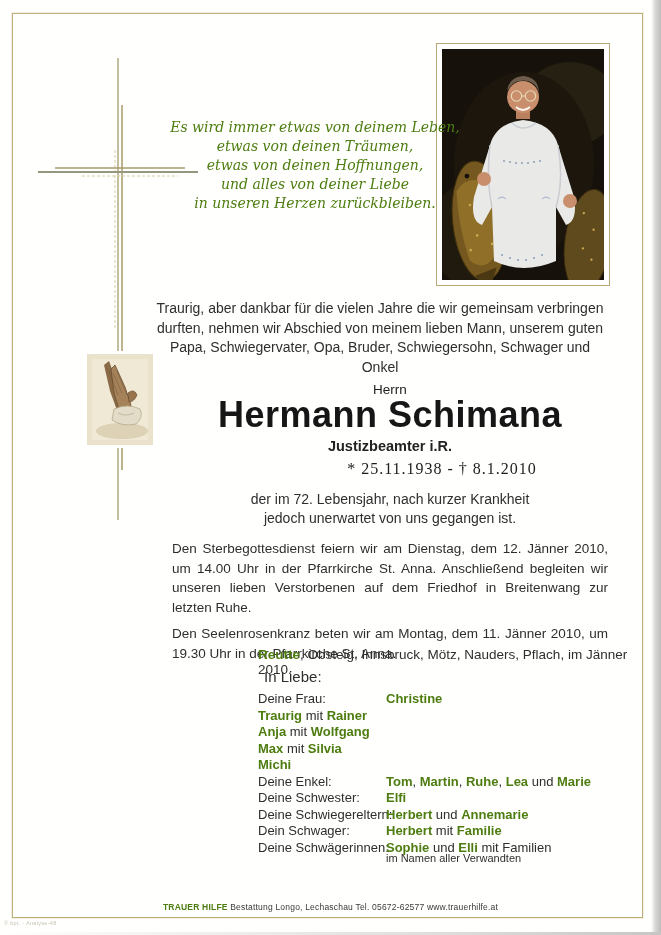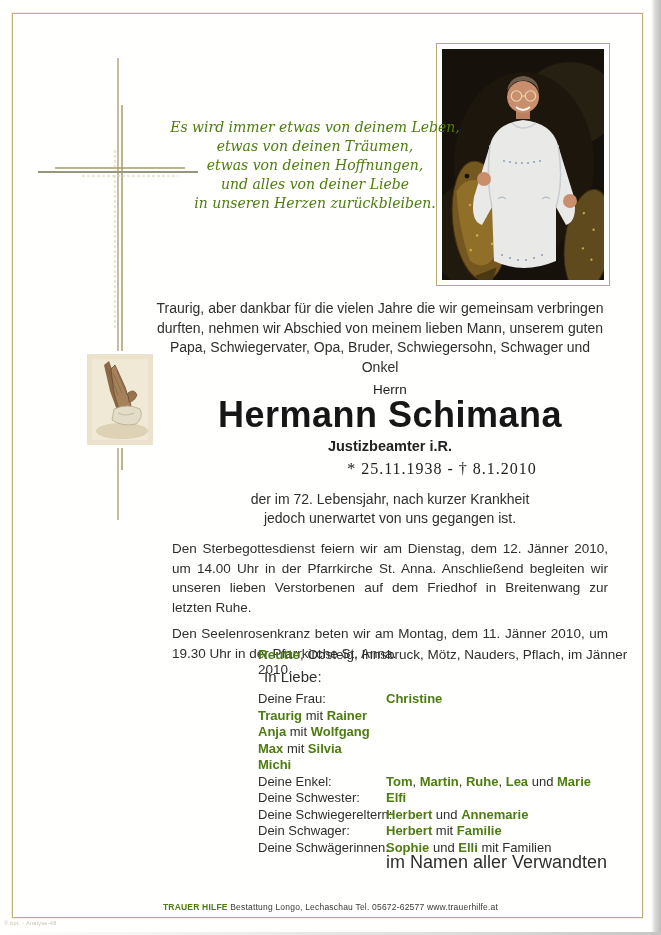--- a/index.html
+++ b/index.html
@@ -36,21 +36,21 @@
 
   .places{left:258px;top:647px;font-size:13.5px;color:#2e2e2e;}
   .inliebe{left:264px;top:668px;font-size:15px;color:#2e2e2e;}
 
   .family{left:258px;top:691px;font-size:13px;line-height:16.5px;color:#2e2e2e;width:340px;}
   .fam-row{display:flex;}
   .fam-label{width:128px;flex:0 0 128px;white-space:nowrap;}
   .fam-values{flex:1;}
   .b{font-weight:700;color:#4d7c0f;}
 
-  .imnamen{left:386px;top:852px;font-size:18px;color:#2e2e2e;}
+  .imnamen{left:386px;top:852px;font-size:11px;color:#2e2e2e;}
   .footer{left:0;top:902px;width:661px;font-size:8.5px;letter-spacing:.2px;color:#3a3a3a;}
   .corner{left:4px;top:920px;font-size:5.5px;color:#c8c2b4;letter-spacing:.3px;}
 </style>
 </head>
 <body>
 
 <div class="page">
 
   <div class="frame"></div>
 

